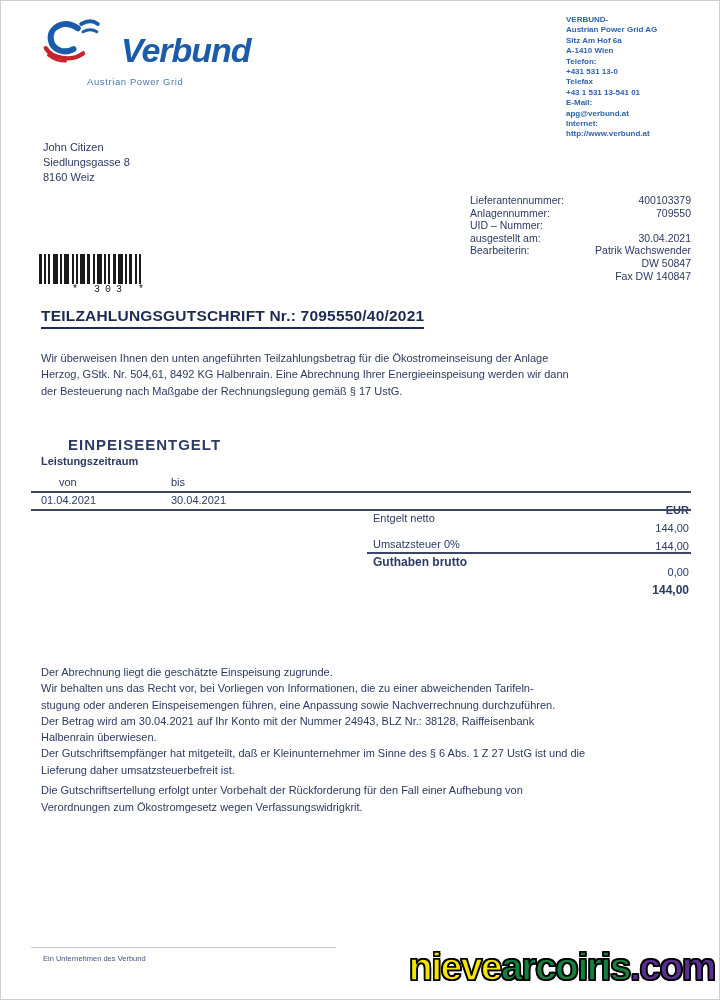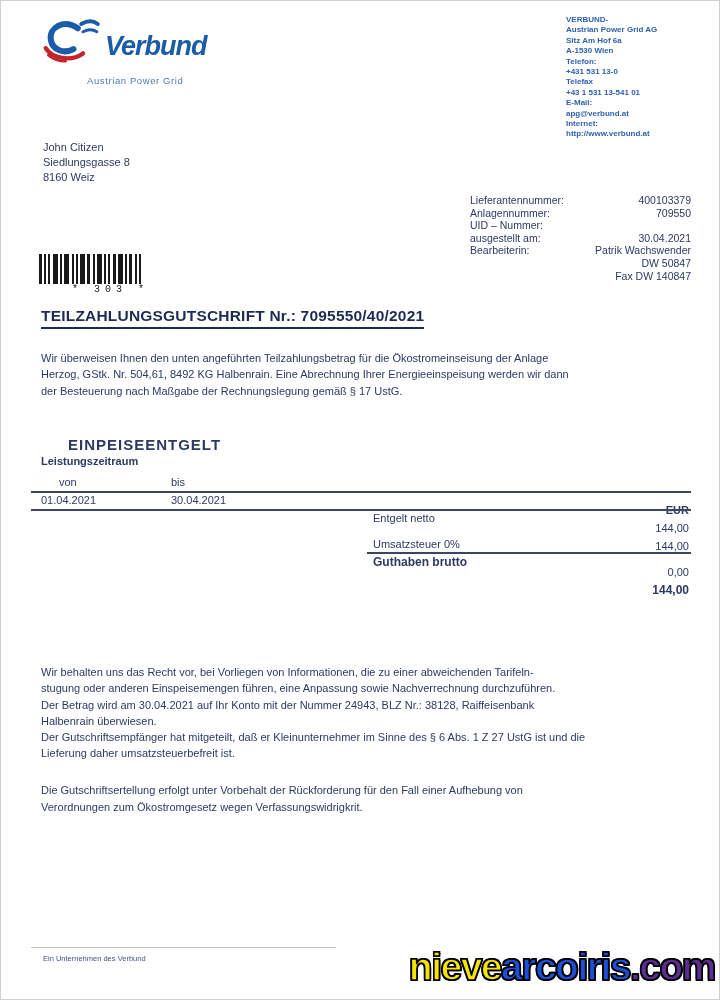--- a/index.html
+++ b/index.html
@@ -9,22 +9,22 @@
     position: relative; width: 720px; height: 1000px;
     background: #ffffff; border: 1px solid #cfcfcf;
     margin: 0 auto; overflow: hidden; color: #2c3a63;
   }
 
   
   .logo { position: absolute; left: 38px; top: 16px; width: 200px; }
   .logo-row { display: flex; align-items: flex-start; }
   .logo-swirl { width: 62px; height: 52px; flex: 0 0 auto; }
   .logo-text {
-    font-size: 27px; font-weight: bold; font-style: italic;
-    color: #1b5ca8; letter-spacing: -1px; margin-left: 4px; margin-top: 14px;
+    font-size: 34px; font-weight: bold; font-style: italic;
+    color: #1b5ca8; letter-spacing: -1px; margin-left: 20px; margin-top: 14px;
     font-family: "Liberation Sans", sans-serif;
   }
   .logo-tagline {
     margin-top: 6px; margin-left: 48px; font-size: 9.5px;
     color: #4a7ab8; letter-spacing: 0.6px;
   }
 
   .company-block {
     position: absolute; left: 565px; top: 14px; width: 150px;
     font-size: 8px; line-height: 10.4px; color: #2f62ae; font-weight: bold;
@@ -105,21 +105,21 @@
       </svg>
       <span class="logo-text">Verbund</span>
     </div>
     <div class="logo-tagline">Austrian Power Grid</div>
   </div>
 
   <div class="company-block">
       <div>VERBUND-</div>
       <div>Austrian Power Grid AG</div>
       <div>Sitz Am Hof 6a</div>
-      <div>A-1530 Wien</div>
+      <div>A-1410 Wien</div>
       <div>Telefon:</div>
       <div>+431 531 13-0</div>
       <div>Telefax</div>
       <div>+43 1 531 13-541 01</div>
       <div>E-Mail:</div>
       <div>apg@verbund.at</div>
       <div>Internet:</div>
       <div>http://www.verbund.at</div>
     </div>
 
@@ -211,33 +211,34 @@
 
     <span class="t-abs" style="left:342px; top:64px;">Umsatzsteuer 0%</span>
     <span class="t-abs t-right" style="top:64px;">0,00</span>
     <div class="t-line" style="left:336px; top:78px; width:324px;"></div>
 
     <span class="t-abs bold" style="left:342px; top:81px; font-size:12px;">Guthaben brutto</span>
     <span class="t-abs t-right bold" style="top:81px; font-size:12px;">144,00</span>
   </div>
 
   <div class="para body-text">
+      <div>Der Abrechnung liegt die geschätzte Einspeisung  zugrunde.</div>
       <div>Wir behalten uns das Recht vor, bei Vorliegen von Informationen, die zu einer abweichenden Tarifeln-</div>
       <div>stugung oder anderen Einspeisemengen führen, eine Anpassung sowie Nachverrechnung  durchzuführen.</div>
       <div>Der Betrag wird am 30.04.2021 auf Ihr Konto mit der Nummer  24943, BLZ Nr.: 38128, Raiffeisenbank</div>
       <div>Halbenrain überwiesen.</div>
       <div>Der Gutschriftsempfänger hat mitgeteilt, daß er Kleinunternehmer im Sinne des § 6 Abs. 1 Z 27 UstG ist und die</div>
       <div>Lieferung daher umsatzsteuerbefreit ist.</div>
     </div>
 
   <div class="para closing">
       <div>Die Gutschriftsertellung  erfolgt unter Vorbehalt der Rückforderung für den Fall einer Aufhebung von</div>
       <div>Verordnungen zum Ökostromgesetz  wegen Verfassungswidrigkrit.</div>
     </div>
 
   <div class="footer-line"></div>
   <div class="footer-text">Ein Unternehmen des Verbund</div>
 
   <div class="watermark">
-    <span id="wm1" style="color: rgb(245, 228, 0);">nieve</span><span id="wm2" style="color: #1d4ed8;">arcoiris</span><span id="wm3" style="color: rgb(92, 46, 145);">.com</span>
+    <span id="wm1" style="color: rgb(245, 228, 0);">nieve</span><span id="wm2" style="color: #15803d;">arcoiris</span><span id="wm3" style="color: rgb(92, 46, 145);">.com</span>
   </div>
 
 </div>
 
 </body></html>

